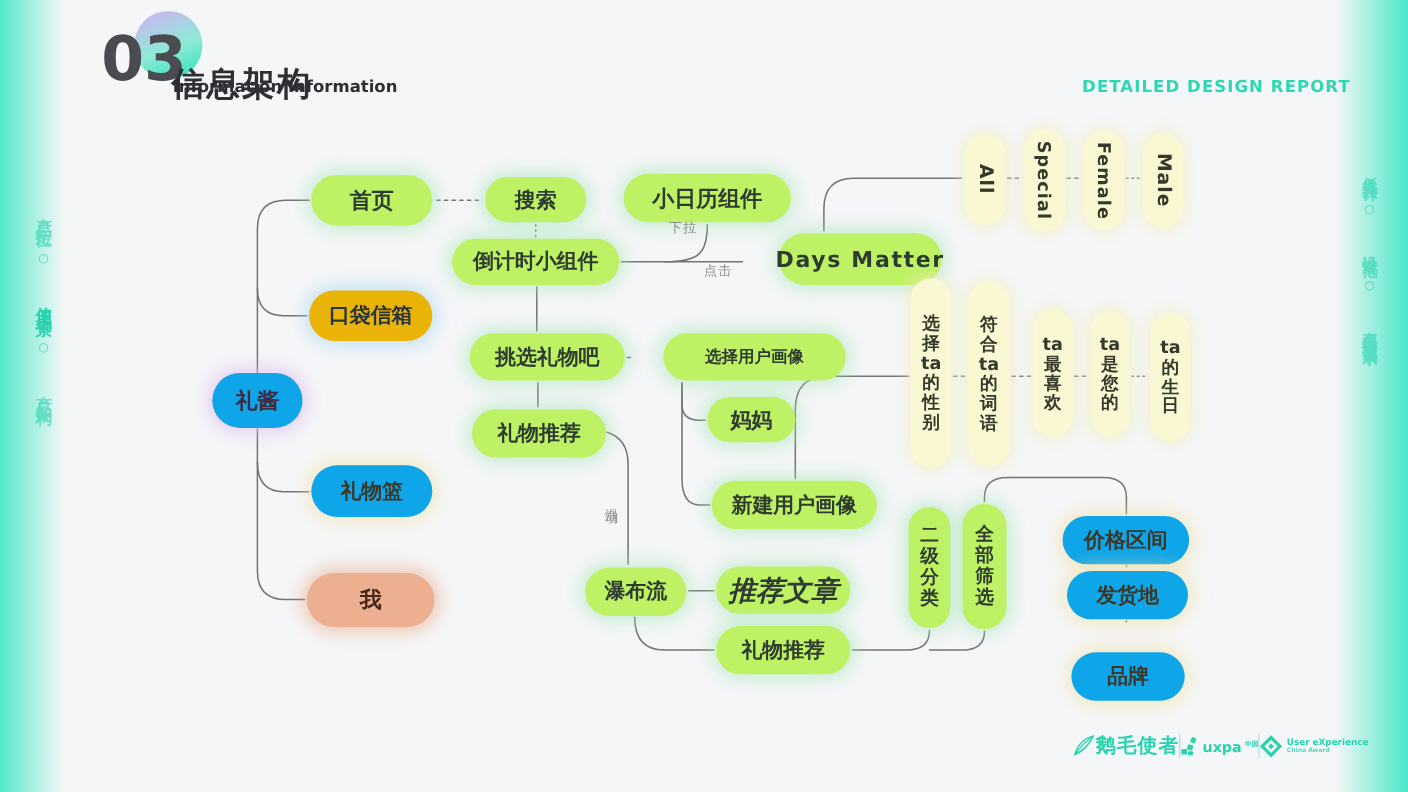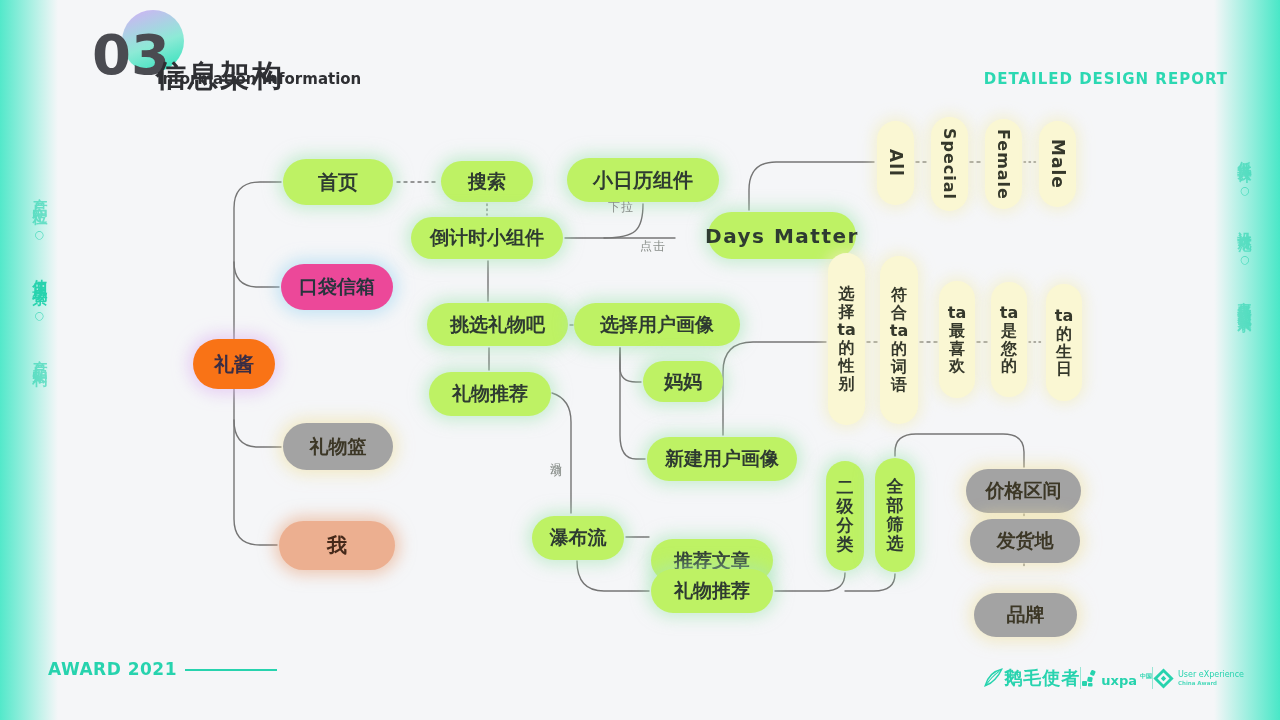--- a/index.html
+++ b/index.html
@@ -35,32 +35,32 @@
   .ftl{position:absolute;left:48px;top:658px;color:#27d3ae;font-weight:800;font-size:17px;line-height:1.35;letter-spacing:.5px;}
   .uline{display:inline-block;width:92px;border-bottom:2.5px solid #27d3ae;margin-left:8px;transform:translateY(-4px);}
   .ftr{position:absolute;right:36px;top:666px;display:flex;align-items:center;color:#27d3ae;}
   .ftr .goose{font-size:18px;font-weight:800;letter-spacing:1px;}
   .ftr .div{width:1px;height:22px;background:rgba(39,211,174,.45);}
   .ftr .uxpa-wrap{display:flex;align-items:flex-end;gap:3px;}
   .ftr .uxpa-txt{font-size:13px;font-weight:700;}
   .ftr .uxpa-sup{font-size:6px;font-weight:700;transform:translateY(-7px);}
   .ftr .uxda{display:flex;align-items:center;gap:4px;}
   .ftr .uxda-col{display:flex;flex-direction:column;line-height:1.2;}
-  .ftr .uxda-t{font-size:8px;font-weight:400;}
+  .ftr .uxda-t{font-size:8px;font-weight:700;}
   .ftr .uxda-s{font-size:5.5px;font-weight:700;opacity:.8;}
 
   
   .node{position:absolute;border-radius:999px;display:flex;align-items:center;justify-content:center;
     font-weight:700;color:#2e3b31;white-space:nowrap;z-index:2;}
   .node.green{background:#bef264;box-shadow:0 0 15px 5px rgba(165,229,182,.55);}
-  .node.blue{background:#ec4899;color:#27343d;box-shadow:0 0 15px 5px rgba(158,214,240,.55);}
-  .node.yellow{background:#a3a3a3;color:#3c3726;box-shadow:0 0 15px 5px rgba(238,224,160,.55);}
+  .node.blue{background:#eab308;color:#27343d;box-shadow:0 0 15px 5px rgba(158,214,240,.55);}
+  .node.yellow{background:#0ea5e9;color:#3c3726;box-shadow:0 0 15px 5px rgba(238,224,160,.55);}
   .node.paleyellow{background:#faf7d3;color:#35382b;box-shadow:0 0 13px 4px rgba(242,237,190,.6);}
   .node.orange{background:#ecaf90;color:#45291a;box-shadow:0 0 15px 5px rgba(231,164,126,.55);}
-  .node.purple{background:#f97316;color:#3a2d44;box-shadow:0 0 15px 5px rgba(221,183,240,.6);}
+  .node.purple{background:#0ea5e9;color:#3a2d44;box-shadow:0 0 15px 5px rgba(221,183,240,.6);}
   .node.v{flex-direction:column;line-height:1.12;}
   .node.v span{display:block;}
   .node.vlat{writing-mode:vertical-rl;letter-spacing:1px;}
   .node.latin{letter-spacing:1.5px;}
 
   
   .elabel{position:absolute;font-size:12px;color:#8a8f8b;z-index:3;letter-spacing:1px;}
   .elabel.vert{writing-mode:vertical-rl;text-orientation:upright;letter-spacing:2px;}
 
   svg.edges{position:absolute;left:0;top:0;z-index:1;}
@@ -137,26 +137,26 @@
     <div class="node purple" style="left: 193px; top: 339px; width: 82px; height: 50px; font-size: 20px;">礼酱</div>
     <div class="node green" style="left: 283px; top: 159px; width: 110px; height: 46px; font-size: 20px;">首页</div>
     <div class="node blue" style="left: 281px; top: 264px; width: 112px; height: 46px; font-size: 19px;">口袋信箱</div>
     <div class="node yellow" style="left: 283px; top: 423px; width: 110px; height: 47px; font-size: 19px;">礼物篮</div>
     <div class="node orange" style="left: 279px; top: 521px; width: 116px; height: 49px; font-size: 20px;">我</div>
     <div class="node green" style="left: 441px; top: 161px; width: 92px; height: 41px; font-size: 19px;">搜索</div>
     <div class="node green" style="left: 411px; top: 217px; width: 152px; height: 42px; font-size: 19px;">倒计时小组件</div>
     <div class="node green" style="left: 567px; top: 158px; width: 152px; height: 44px; font-size: 20px;">小日历组件</div>
     <div class="node green latin" style="left: 677px; top: 212px; width: 148px; height: 47px; font-size: 20px; margin-left: 31px;">Days Matter</div>
     <div class="node green" style="left: 427px; top: 303px; width: 141px; height: 43px; font-size: 19px;">挑选礼物吧</div>
-    <div class="node green" style="left: 574px; top: 303px; width: 166px; height: 43px; font-size: 19px;">选择用户画像</div>
+    <div class="node green" style="left: 603px; top: 303px; width: 166px; height: 43px; font-size: 15px;">选择用户画像</div>
     <div class="node green" style="left: 643px; top: 361px; width: 80px; height: 41px; font-size: 19px;">妈妈</div>
     <div class="node green" style="left: 647px; top: 437px; width: 150px; height: 44px; font-size: 19px;">新建用户画像</div>
     <div class="node green" style="left: 429px; top: 372px; width: 122px; height: 44px; font-size: 19px;">礼物推荐</div>
     <div class="node green" style="left: 532px; top: 516px; width: 92px; height: 44px; font-size: 19px;">瀑布流</div>
-    <div class="node green" style="left: 651px; top: 539px; width: 122px; height: 43px; font-size: 19px;">推荐文章</div>
+    <div class="node green" style="left: 651px; top: 515px; width: 122px; height: 43px; font-size: 25px; font-style: italic;">推荐文章</div>
     <div class="node green" style="left: 651px; top: 569px; width: 122px; height: 44px; font-size: 19px;">礼物推荐</div>
     <div class="node green v" style="left: 826px; top: 461px; width: 38px; height: 110px; font-size: 17px;">
       <span>二</span>
       <span>级</span>
       <span>分</span>
       <span>类</span>
     </div>
     <div class="node green v" style="left: 875px; top: 458px; width: 40px; height: 114px; font-size: 17px;">
       <span>全</span>
       <span>部</span>
@@ -200,21 +200,20 @@
       <span>的</span>
       <span>生</span>
       <span>日</span>
     </div>
     <div class="node yellow" style="left: 966px; top: 469px; width: 115px; height: 44px; font-size: 19px;">价格区间</div>
     <div class="node yellow" style="left: 970px; top: 519px; width: 110px; height: 44px; font-size: 19px;">发货地</div>
     <div class="node yellow" style="left: 974px; top: 593px; width: 103px; height: 44px; font-size: 19px;">品牌</div>
   </div>
 
 <div class="ftl">
-  <div><span>AWARD 2021</span><span class="uline"></span></div>
 </div>
 
 <div class="ftr">
   <svg width="22" height="22" viewBox="0 0 24 24">
     <path d="M3.5,20.5 C6,11 13,4.5 21.5,2.5 C18,10.5 11,17.5 5,19.8 Z" fill="none" stroke="#27d3ae" stroke-width="1.6"></path>
     <path d="M4,20 C9,13 14,8 19,4.5" fill="none" stroke="#27d3ae" stroke-width="1.2"></path>
   </svg>
   <span class="goose">鹅毛使者</span>
   <span class="div"></span>
   <div class="uxpa-wrap">

